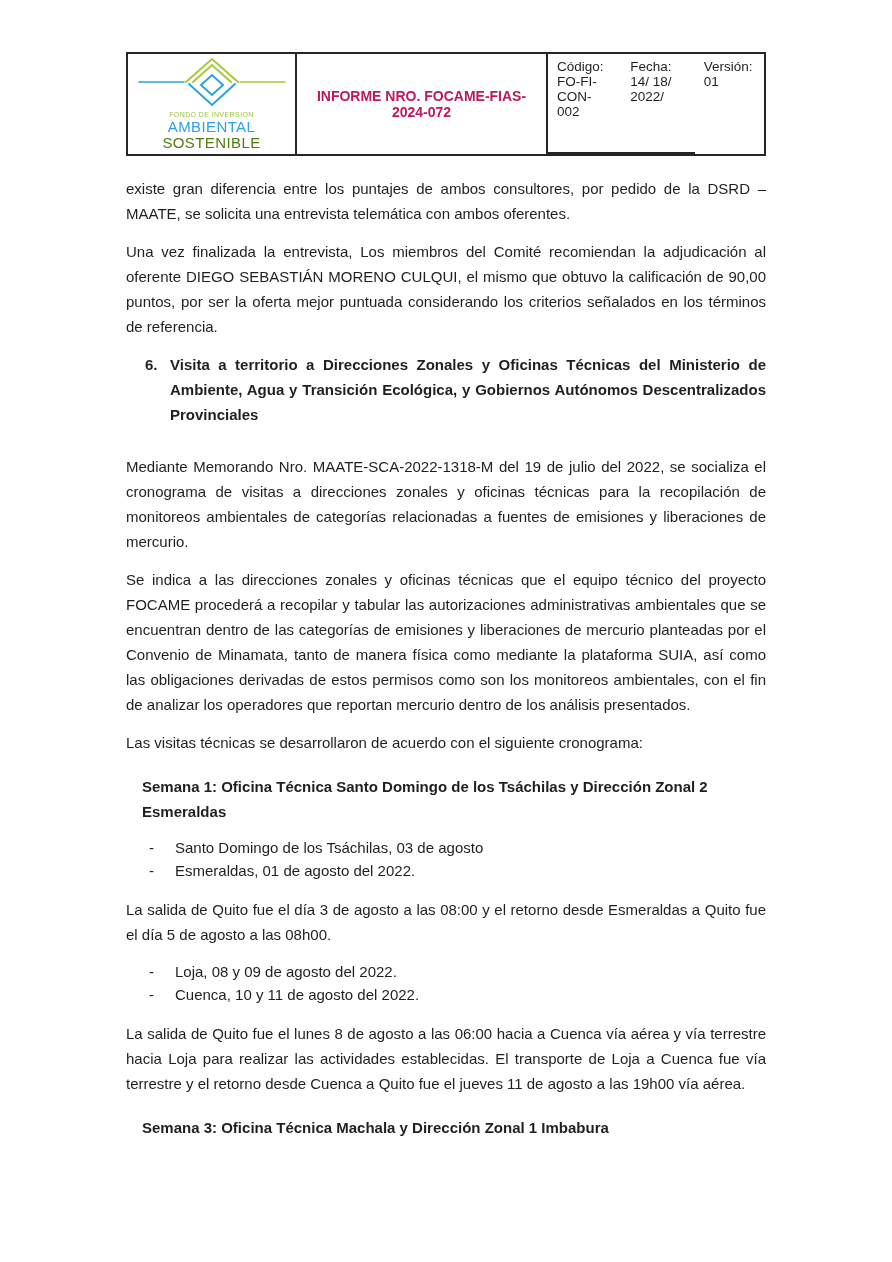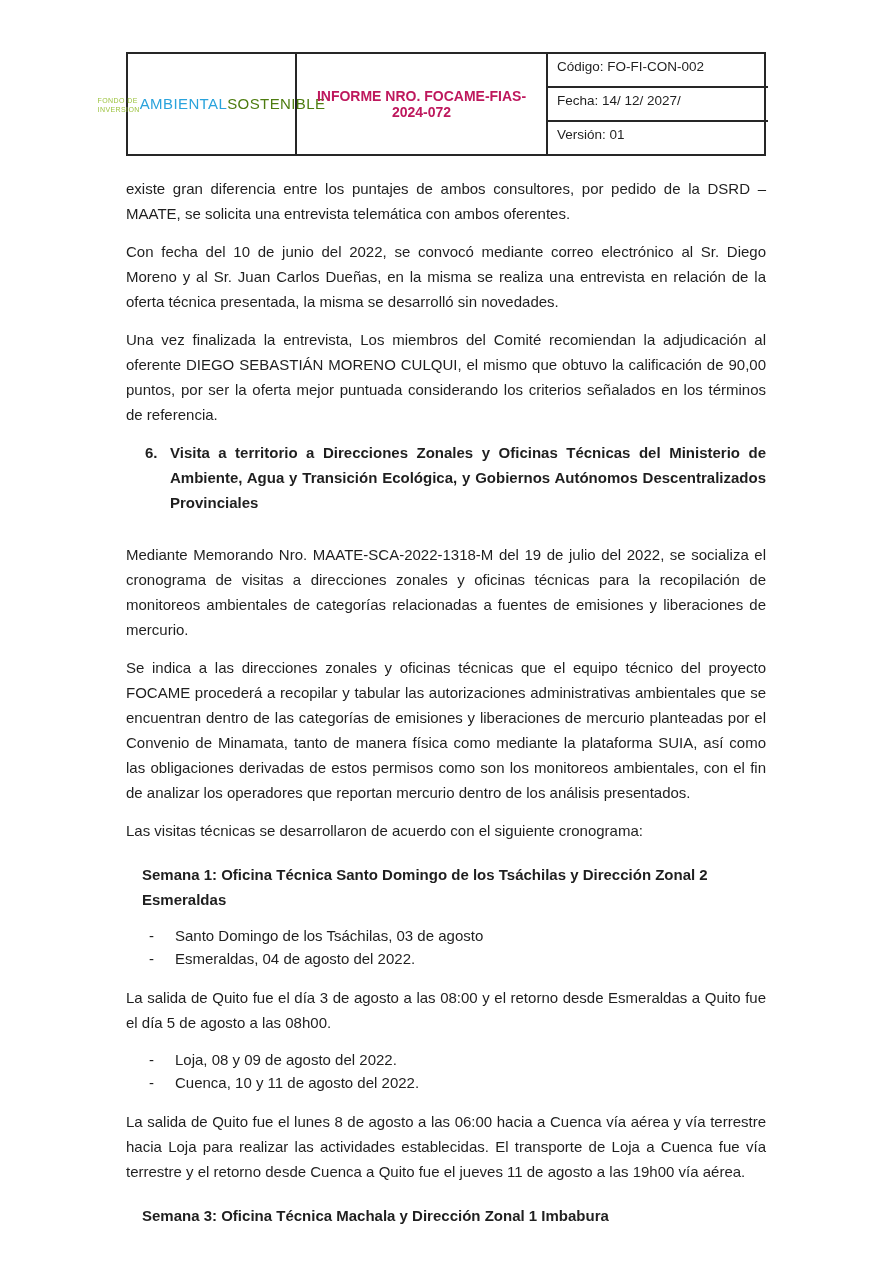--- a/index.html
+++ b/index.html
@@ -19,34 +19,34 @@
   }
 
   
   .header-table {
     display:grid;
     grid-template-columns:167px 251px 222px;
     height:104px;
     border:2px solid #262626;
   }
   .logo-cell {
-    display:flex; flex-direction:row;
+    display:flex; flex-direction:column;
     align-items:center; justify-content:center;
     padding:2px 2px;
   }
   .logo-l1 { font-size:7px;  line-height:9px;  color:#9bc23c; letter-spacing:.4px; margin-top:1px; }
   .logo-l2 { font-size:15px; line-height:16px; color:#29a3dc; letter-spacing:.4px; }
   .logo-l3 { font-size:15px; line-height:16px; color:#4d7c0f; letter-spacing:.4px; }
   .title-cell {
     border-left:2px solid #262626;
     display:flex; align-items:center; justify-content:center;
     font-weight:bold; font-size:14px; color:#be185d;
     text-align:center; padding:0 10px;
   }
-  .meta-cell { border-left:2px solid #262626; display:flex; flex-direction:column; }
+  .meta-cell { border-left:2px solid #262626; display:flex; flex-direction:row; }
   .meta-row {
     flex:1;
     border-bottom:2px solid #262626;
     padding:5px 9px 0;
     font-size:13.5px; color:#1f1f1f;
   }
   .meta-row:last-child { border-bottom:none; }
 
   
   .body-text {
@@ -95,49 +95,48 @@
         </svg>
         <div class="logo-l1">FONDO DE INVERSION</div>
         <div class="logo-l2">AMBIENTAL</div>
         <div class="logo-l3">SOSTENIBLE</div>
       </div>
 
       <div class="title-cell">INFORME NRO. FOCAME-FIAS-2024-072</div>
 
       <div class="meta-cell">
         <div class="meta-row">Código: FO-FI-CON-002</div>
-        <div class="meta-row">Fecha: 14/ 12/ 2027/</div>
+        <div class="meta-row">Fecha: 14/ 18/ 2022/</div>
         <div class="meta-row">Versión: 01</div>
       </div>
     </div>
 
     <div class="body-text">
 
       <p>existe gran diferencia entre los puntajes de ambos consultores, por pedido de la DSRD – MAATE, se solicita una entrevista telemática con ambos oferentes.</p>
-      <p>Con fecha del 10 de junio del 2022, se convocó mediante correo electrónico al Sr. Diego Moreno y al Sr. Juan Carlos Dueñas, en la misma se realiza una entrevista en relación de la oferta técnica presentada, la misma se desarrolló sin novedades.</p>
       <p>Una vez finalizada la entrevista, Los miembros del Comité recomiendan la adjudicación al oferente DIEGO SEBASTIÁN MORENO CULQUI, el mismo que obtuvo la calificación de 90,00 puntos, por ser la oferta mejor puntuada considerando los criterios señalados en los términos de referencia.</p>
 
       <div class="numbered-heading">
         <span class="nh-num">6.</span>
         <span class="nh-text">Visita a territorio a Direcciones Zonales y Oficinas Técnicas del Ministerio de Ambiente, Agua y Transición Ecológica, y Gobiernos Autónomos Descentralizados Provinciales</span>
       </div>
 
       <p>Mediante Memorando Nro. MAATE-SCA-2022-1318-M del 19 de julio del 2022, se socializa el cronograma de visitas a direcciones zonales y oficinas técnicas para la recopilación de monitoreos ambientales de categorías relacionadas a fuentes de emisiones y liberaciones de mercurio.</p>
       <p>Se indica a las direcciones zonales y oficinas técnicas que el equipo técnico del proyecto FOCAME procederá a recopilar y tabular las autorizaciones administrativas ambientales que se encuentran dentro de las categorías de emisiones y liberaciones de mercurio planteadas por el Convenio de Minamata, tanto de manera física como mediante la plataforma SUIA, así como las obligaciones derivadas de estos permisos como son los monitoreos ambientales, con el fin de analizar los operadores que reportan mercurio dentro de los análisis presentados.</p>
       <p>Las visitas técnicas se desarrollaron de acuerdo con el siguiente cronograma:</p>
 
       <div class="week-heading">Semana 1: Oficina Técnica Santo Domingo de los Tsáchilas y Dirección Zonal 2 Esmeraldas</div>
       <div class="bullet-list">
         <div class="bullet-item">
           <span class="dash">-</span>
           <span class="bullet-text">Santo Domingo de los Tsáchilas, 03 de agosto</span>
         </div>
         <div class="bullet-item">
           <span class="dash">-</span>
-          <span class="bullet-text">Esmeraldas, 04 de agosto del 2022.</span>
+          <span class="bullet-text">Esmeraldas, 01 de agosto del 2022.</span>
         </div>
       </div>
       <p>La salida de Quito fue el día 3 de agosto a las 08:00 y el retorno desde Esmeraldas a Quito fue el día 5 de agosto a las 08h00.</p>
 
       <div class="bullet-list">
         <div class="bullet-item">
           <span class="dash">-</span>
           <span class="bullet-text">Loja, 08 y 09 de agosto del 2022.</span>
         </div>
         <div class="bullet-item">

